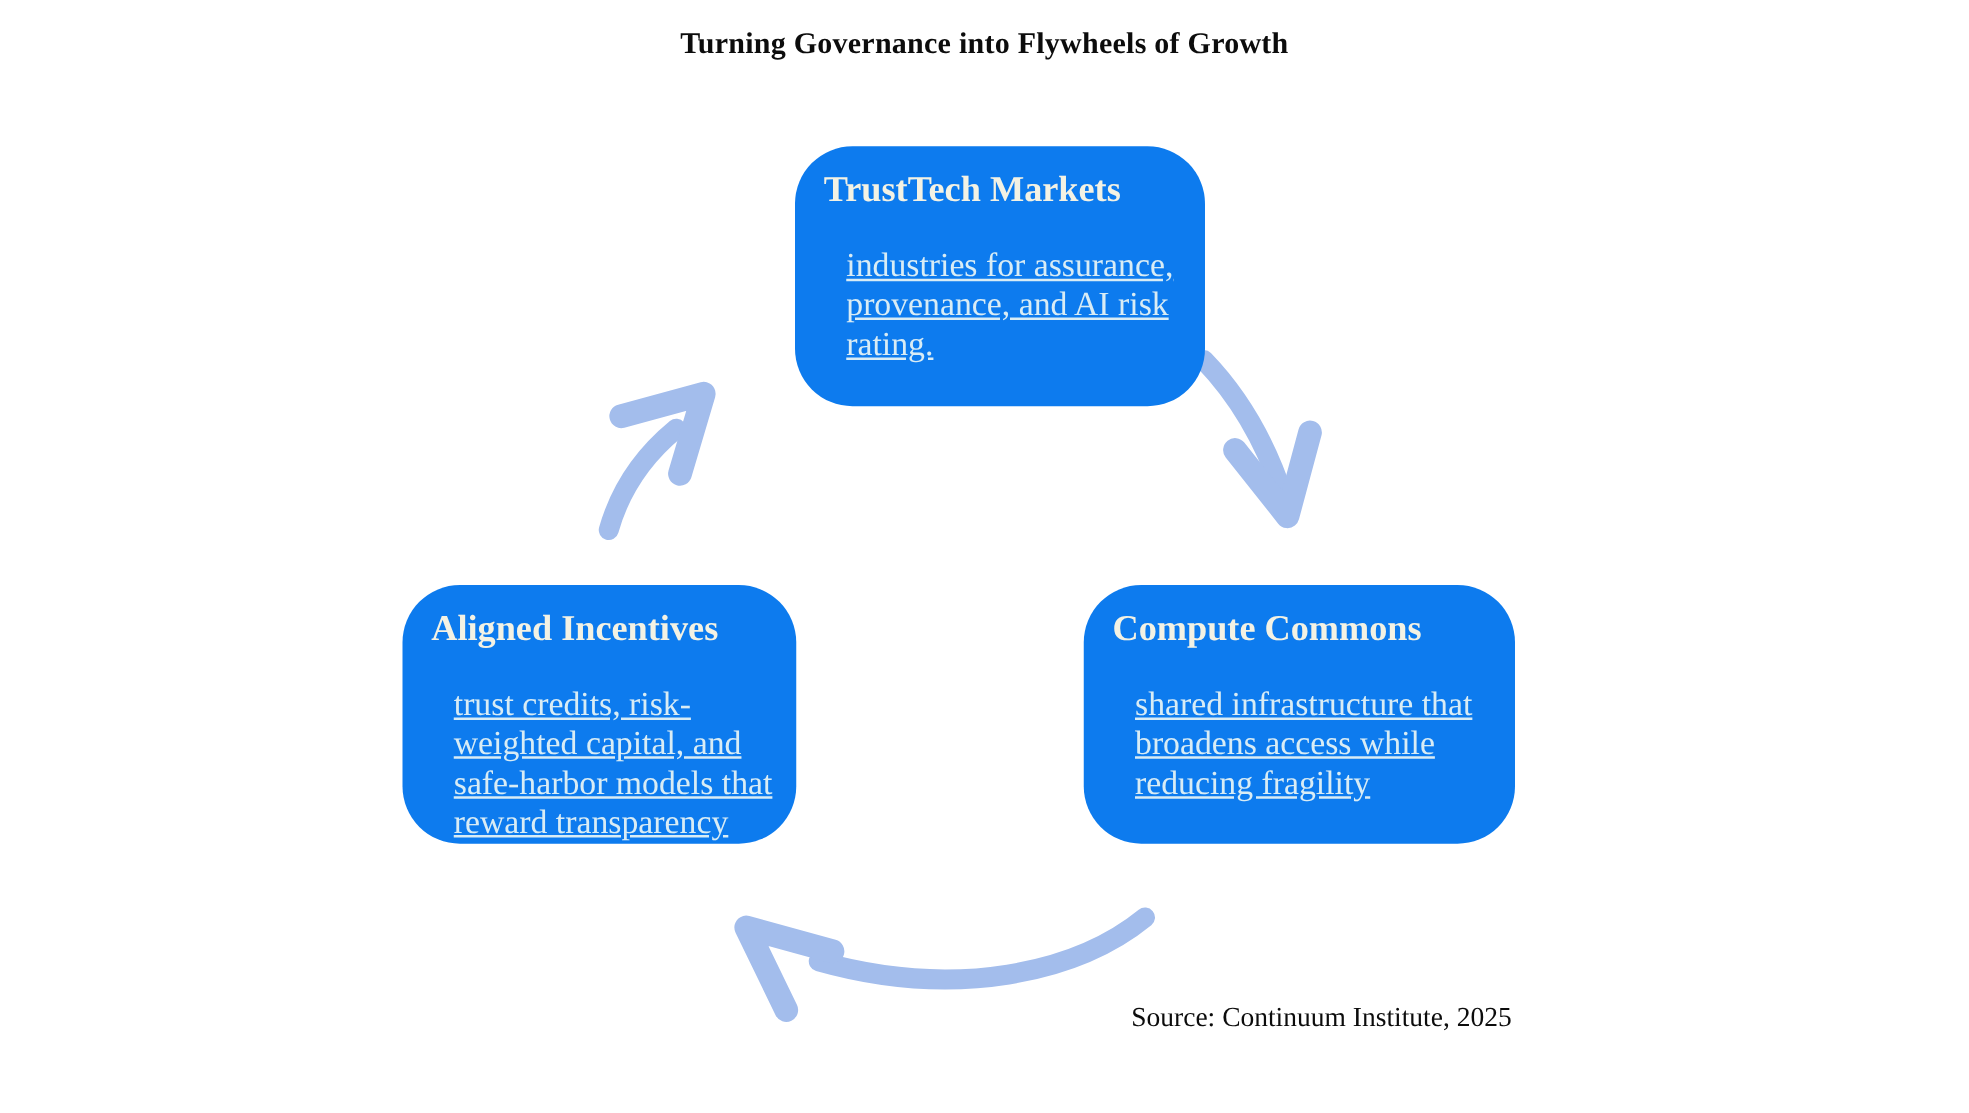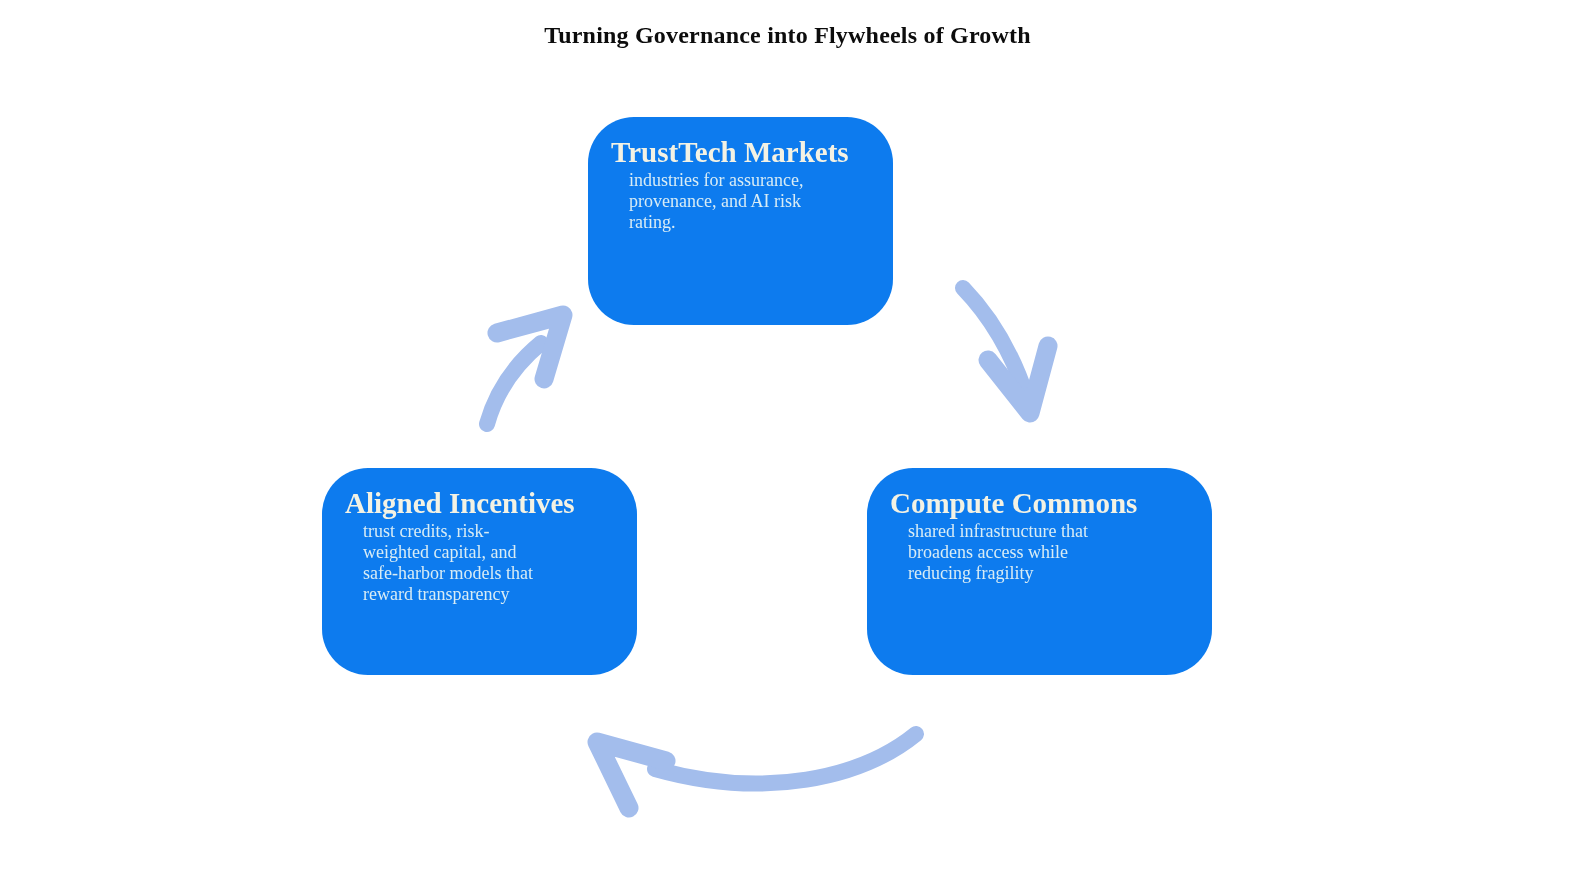--- a/index.html
+++ b/index.html
@@ -34,36 +34,37 @@
     width: 1575px;
     height: 890px;
   }
   .node {
     position: absolute;
     background: var(--node-fill, #0d7bee);
     border-radius: 46px;
     box-sizing: border-box;
     padding: 20px 18px 0 23px;
   }
-  .node-top   { left: 588px; top: 117px; width: 305px; height: 208px; }
+  .node-top   { left: 636px; top: 117px; width: 328px; height: 208px; }
   .node-left  { left: 322px; top: 468px; width: 315px; height: 207px; }
   .node-right { left: 867px; top: 468px; width: 345px; height: 207px; }
   .node-title {
     font-size: 29px;
     font-weight: bold;
     color: var(--node-title, #f3f2e4);
     line-height: 1.1;
   }
   .node-desc {
-    margin-top: 1px;
+    margin-top: 28px;
     margin-left: 18px;
-    font-size: 18px;
+    font-size: 27px;
     line-height: 1.16;
     color: var(--node-body, #d8ecf5);
     white-space: pre-line;
+    text-decoration: underline;
   }
   .source-note {
     position: absolute;
     left: 905px;
     top: 801px;
     font-size: 22px;
     color: var(--text, #0c0c0c);
   }
 </style>
 </head>
@@ -106,14 +107,15 @@
 reward transparency</div>
   </div>
 
   <div class="node node-right">
     <div class="node-title">Compute Commons</div>
     <div class="node-desc">shared infrastructure that
 broadens access while
 reducing fragility</div>
   </div>
 
+  <div class="source-note">Source: Continuum Institute, 2025</div>
 
 </div>
 
 </body></html>

